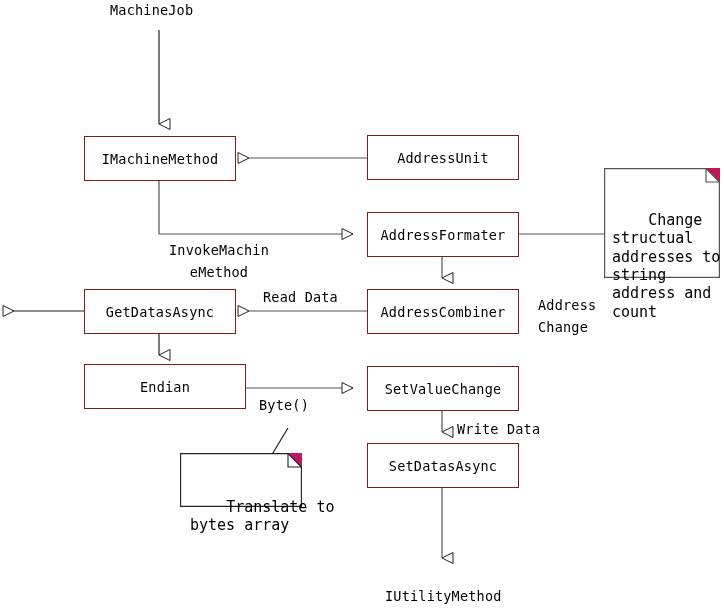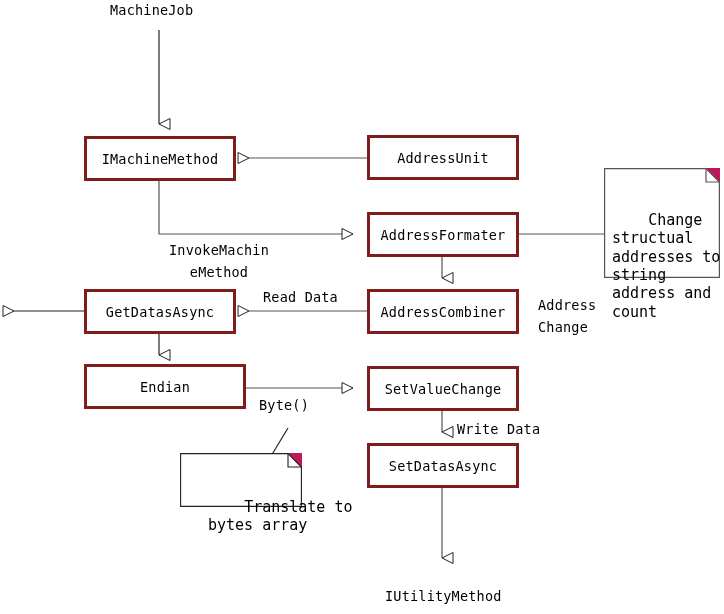--- a/index.html
+++ b/index.html
@@ -21,21 +21,21 @@
   #diagram-svg {
     position: absolute;
     left: 0;
     top: 0;
     width: 724px;
     height: 614px;
   }
   .node-box {
     position: absolute;
     box-sizing: border-box;
-    border: 3px solid #7f1d1d;
+    border: 1px solid #7f1d1d;
     background: #ffffff;
     display: flex;
     align-items: center;
     justify-content: center;
     font-size: 13.5px;
     color: #000000;
     letter-spacing: 0.2px;
     white-space: nowrap;
   }
   .note-box {
@@ -148,21 +148,21 @@
       <path d="M 102,0.6 L 102,14 L 115.4,14" fill="none" stroke="#555555" stroke-width="1.2"></path>
     </svg>
     <span class="note-text">Change
 structual
 addresses to
 string
 address and
 count</span>
   </div>
 
-  <div class="note-box" style="left:180px; top:453px; width:122px; height:54px; padding-top:8px; padding-left:28px;">
+  <div class="note-box" style="left:180px; top:453px; width:122px; height:54px; padding-top:8px; padding-left:10px;">
     <svg class="note-shape" viewBox="0 0 122 54" preserveAspectRatio="none">
       <path d="M 0.6,0.6 L 108,0.6 L 121.4,14 L 121.4,53.4 L 0.6,53.4 Z" fill="#ffffff" stroke="#222222" stroke-width="1.1"></path>
       <path d="M 108,0.6 L 108,14 L 121.4,14" fill="none" stroke="#222222" stroke-width="1.1"></path>
     </svg>
     <span class="note-text">Translate to
 bytes array</span>
   </div>
 
   <div class="edge-label" style="left:163px; top:239px; text-align:center; width:112px;">InvokeMachin
 eMethod</div>

